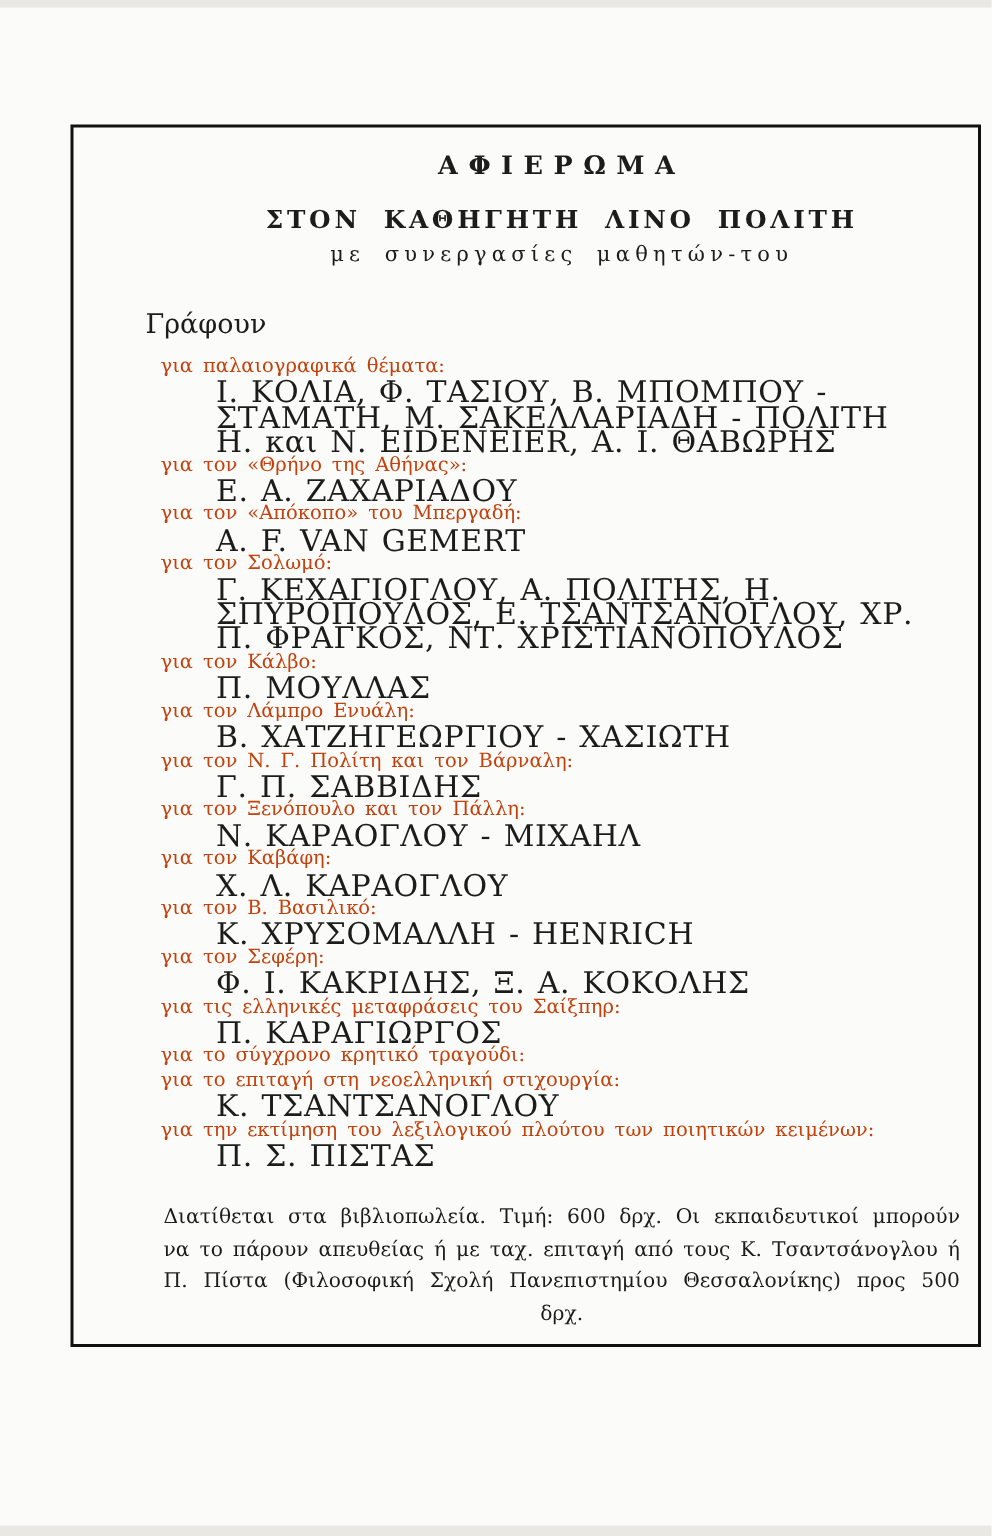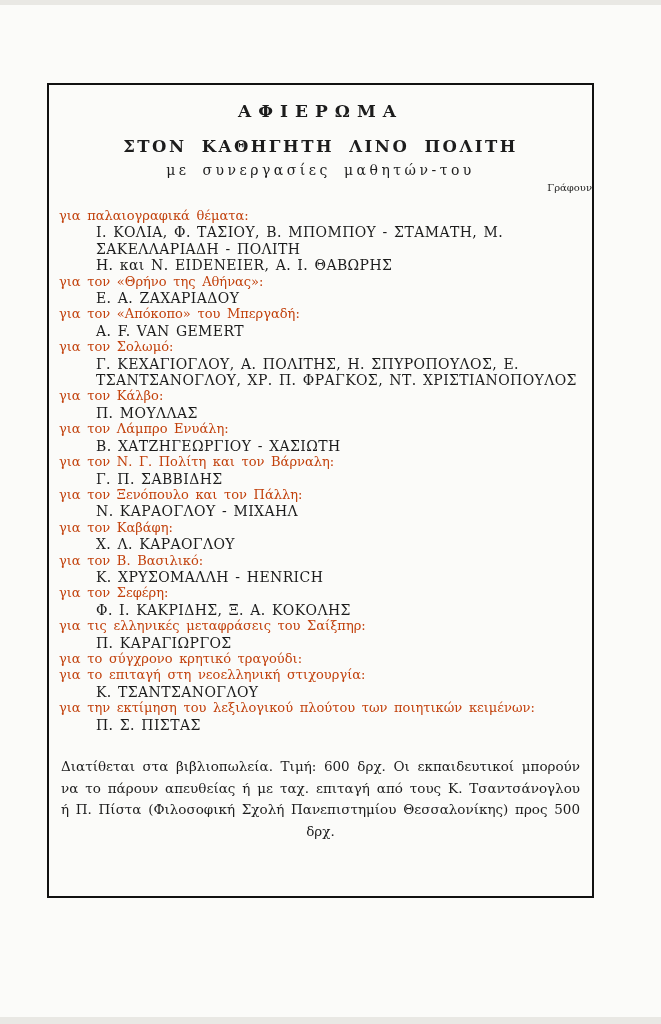--- a/index.html
+++ b/index.html
@@ -22,25 +22,26 @@
     height: 5px;
     background: #e9e8e4;
   }
   .scan-edge.top { top: 0; }
   .scan-edge.bottom { bottom: 0; height: 7px; }
 
   .frame {
     position: absolute;
     left: 47px;
     top: 83px;
-    width: 547px;
+    width: 607px;
     height: 815px;
     box-sizing: border-box;
     border: 2.5px solid #111111;
     overflow: hidden;
+    padding-left: 48px;
   }
 
   .title-1 {
     margin-top: 16px;
     text-align: center;
     font-weight: bold;
     font-size: 17px;
     letter-spacing: 7px;
     line-height: 20px;
   }
@@ -55,37 +56,38 @@
   }
   .subtitle {
     margin-top: 4px;
     text-align: center;
     font-size: 14px;
     letter-spacing: 3.5px;
     word-spacing: 5px;
     line-height: 18px;
   }
   .section-heading {
-    text-align: right;
-    font-size: 10px;
+    margin-top: 29px;
+    text-align: left;
+    font-size: 18px;
     line-height: 17px;
   }
 
   .entries {
     margin-top: 12px;
     padding: 0 14px 0 10px;
   }
   .entry-topic {
     font-size: 13px;
     line-height: 16.4px;
     word-spacing: 2.5px;
     color: #c2410c;
   }
   .entry-authors {
-    font-size: 14px;
+    font-size: 20px;
     line-height: 16.4px;
     padding-left: 37px;
     letter-spacing: 0.4px;
     word-spacing: 1.5px;
   }
 
   .footer-note {
     margin-top: 23px;
     padding: 0 12px;
     font-size: 13.5px;

